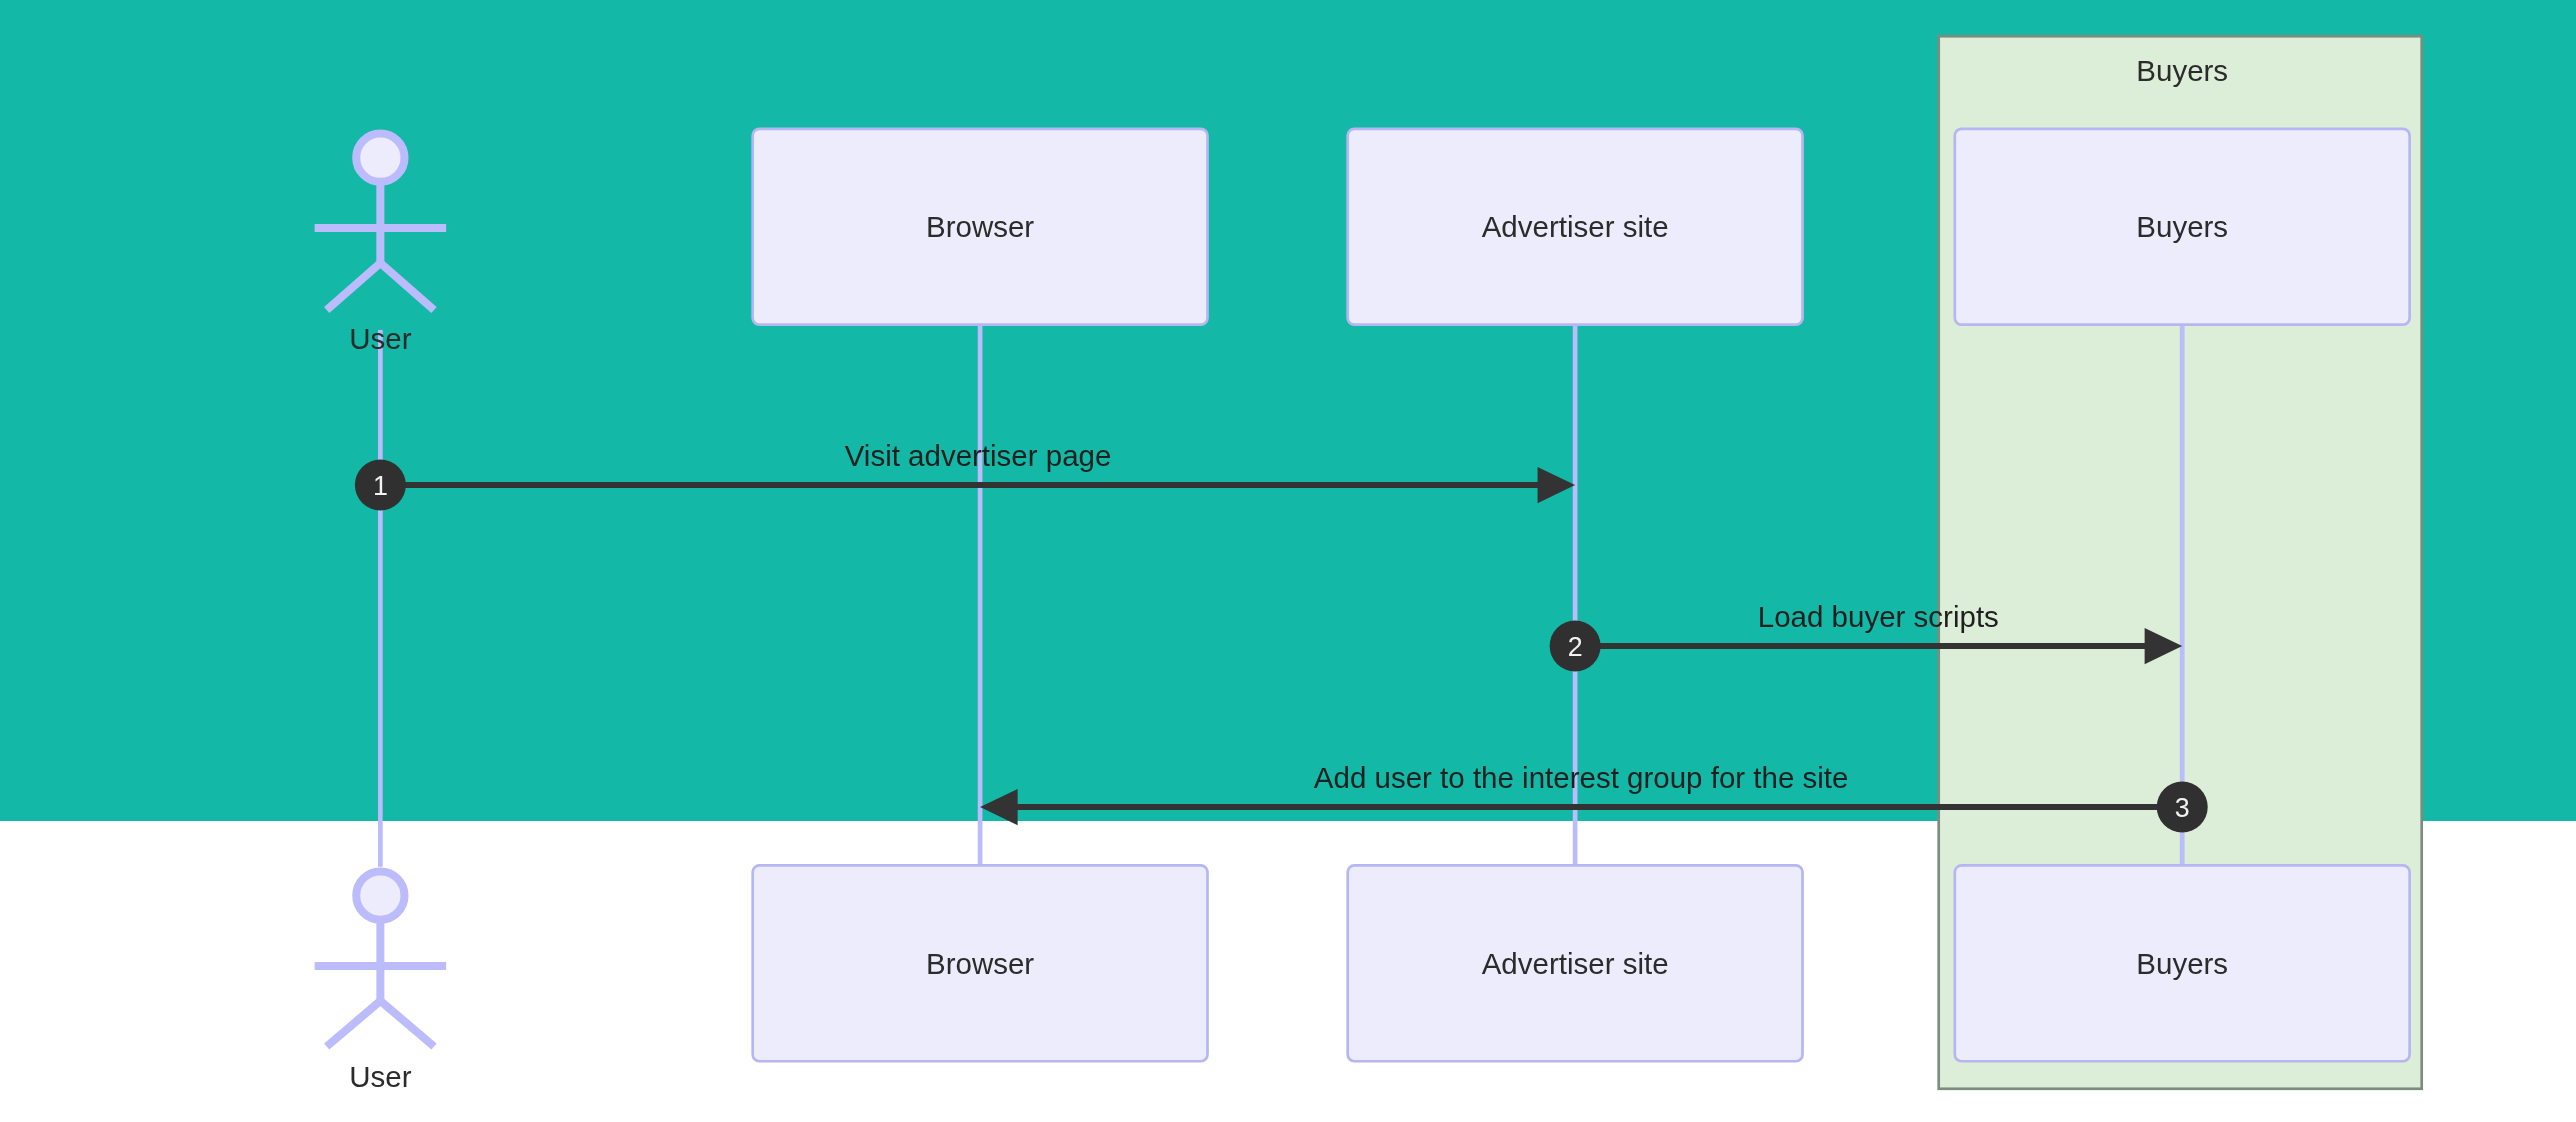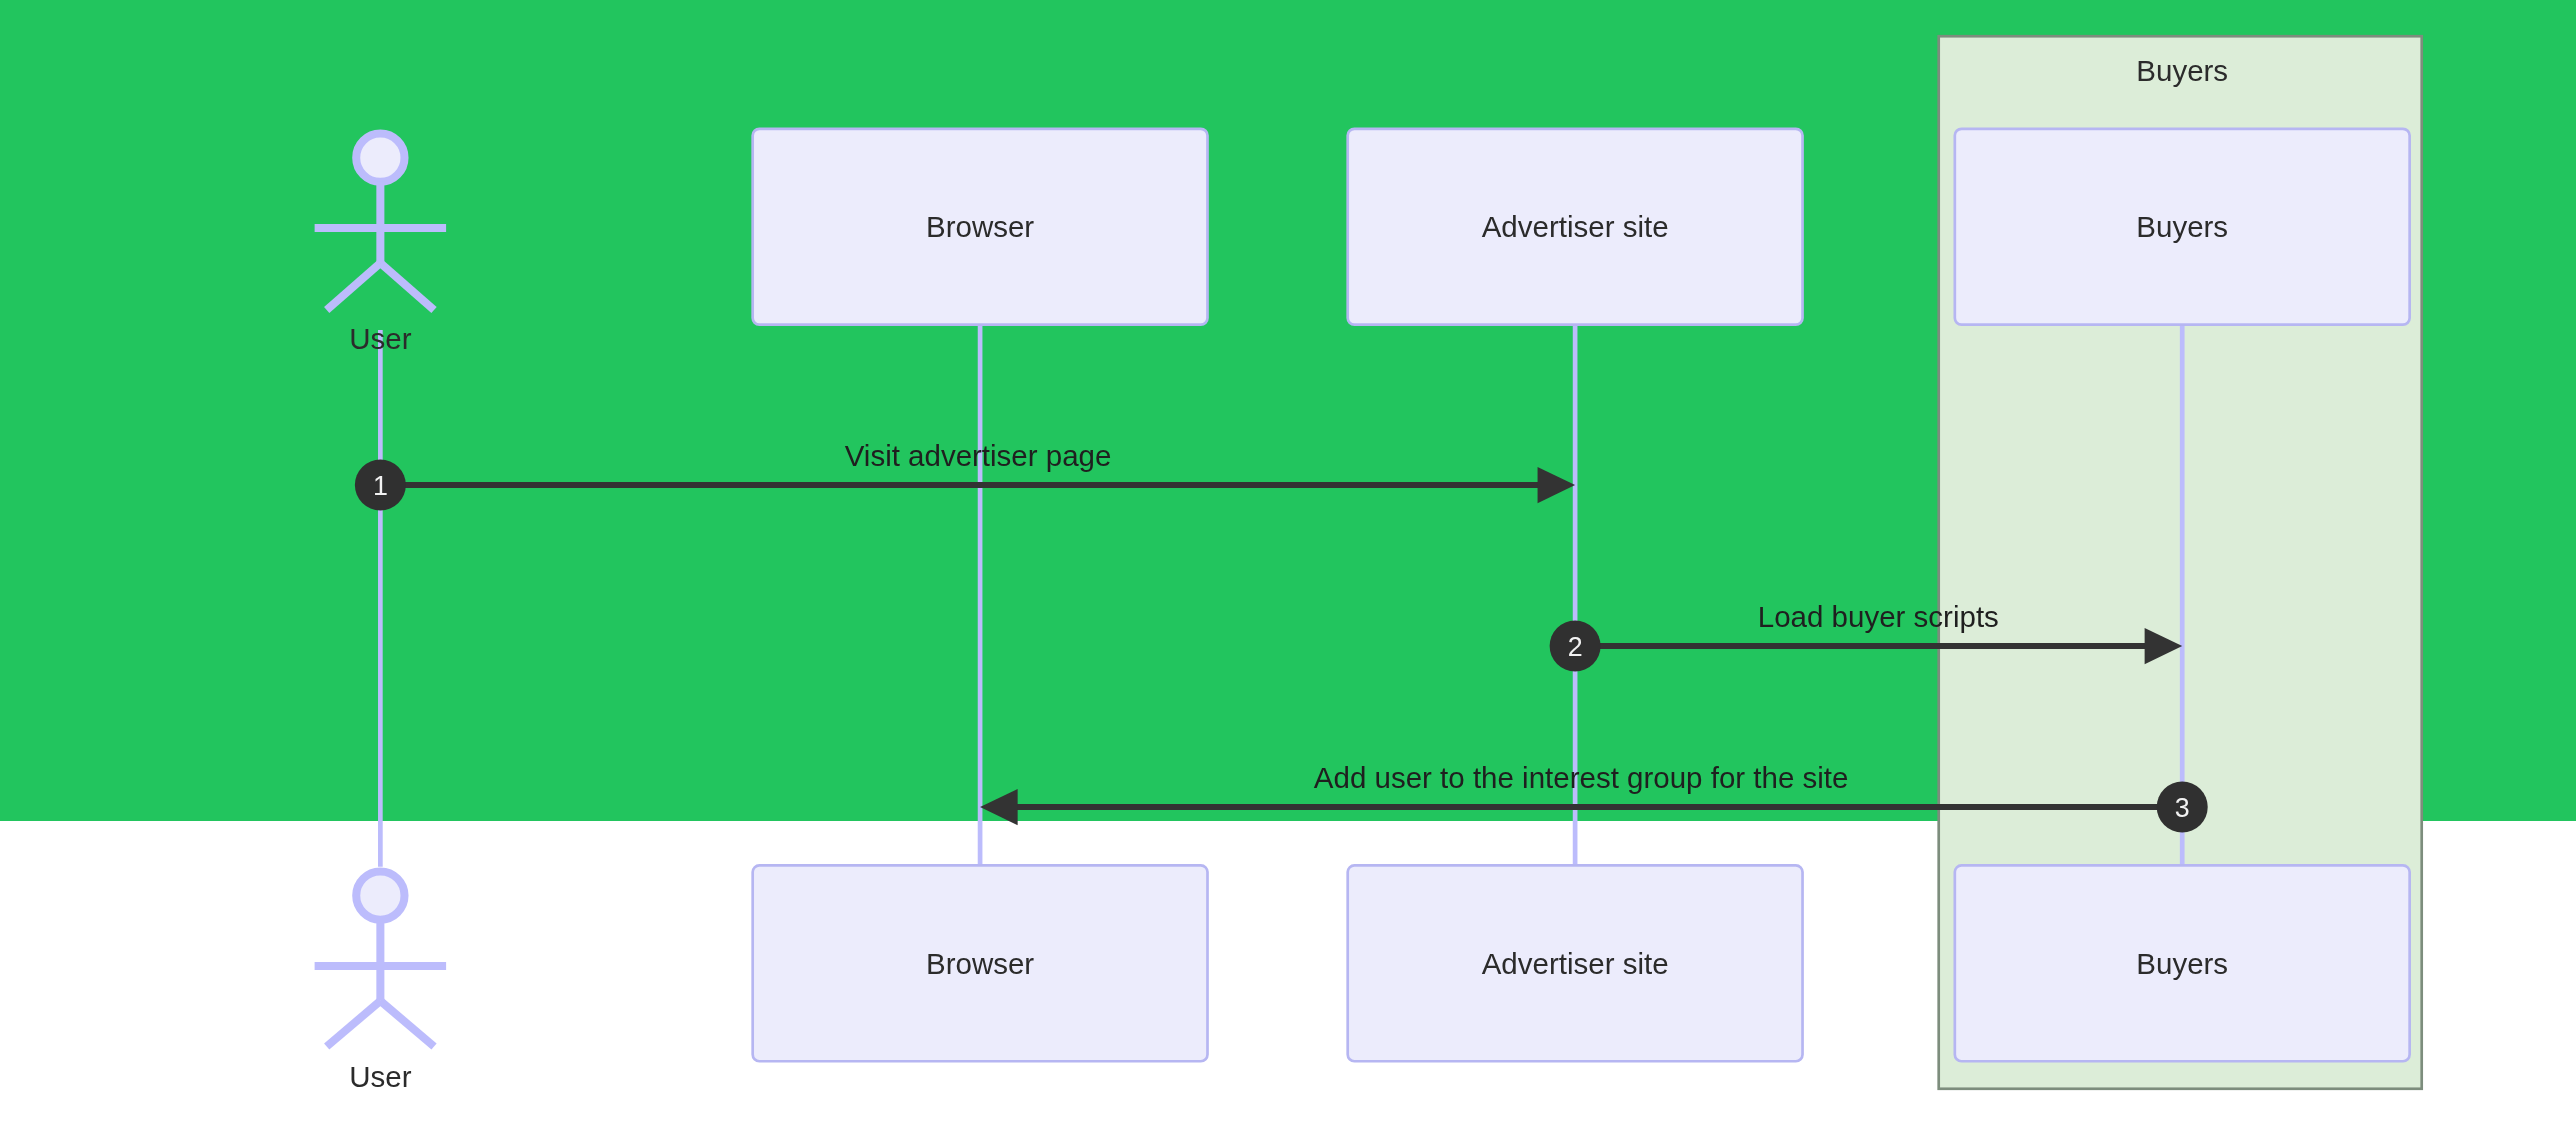--- a/index.html
+++ b/index.html
@@ -1,18 +1,18 @@
 <!DOCTYPE html>
 <html style="font-size:10.7px"><head>
 <meta charset="utf-8">
 <style>
   html,body{margin:0;padding:0;background:#ffffff;}
   body{width:2576px;height:1123px;overflow:hidden;
        font-family:"Liberation Sans","DejaVu Sans",sans-serif;}
-  #stage{position:relative;width:2576px;height:821px;background:#22c55e;}
+  #stage{position:relative;width:2576px;height:821px;background:#14b8a6;}
   svg#diagram{position:absolute;left:0;top:0;width:2576px;height:1123px;display:block;}
   .grp-rect{fill:#dcedd8;stroke:#7d8d7d;stroke-width:4;}
   .grp-title{fill:#2b2b2b;font-size:44px;text-anchor:middle;
              font-family:"Liberation Sans","DejaVu Sans",sans-serif;}
   .lifeline{stroke:#bcbcfc;stroke-width:7;}
   .actor-box{fill:#ececfc;stroke:#b6b6f2;stroke-width:4;}
   .actor-label{fill:#2b2b2b;font-size:44px;text-anchor:middle;
                font-family:"Liberation Sans","DejaVu Sans",sans-serif;}
   .stick{stroke:#bcbcfc;stroke-width:12;fill:#ececfc;stroke-linecap:butt;}
   .stick-line{stroke:#bcbcfc;stroke-width:12;fill:none;stroke-linecap:butt;}

